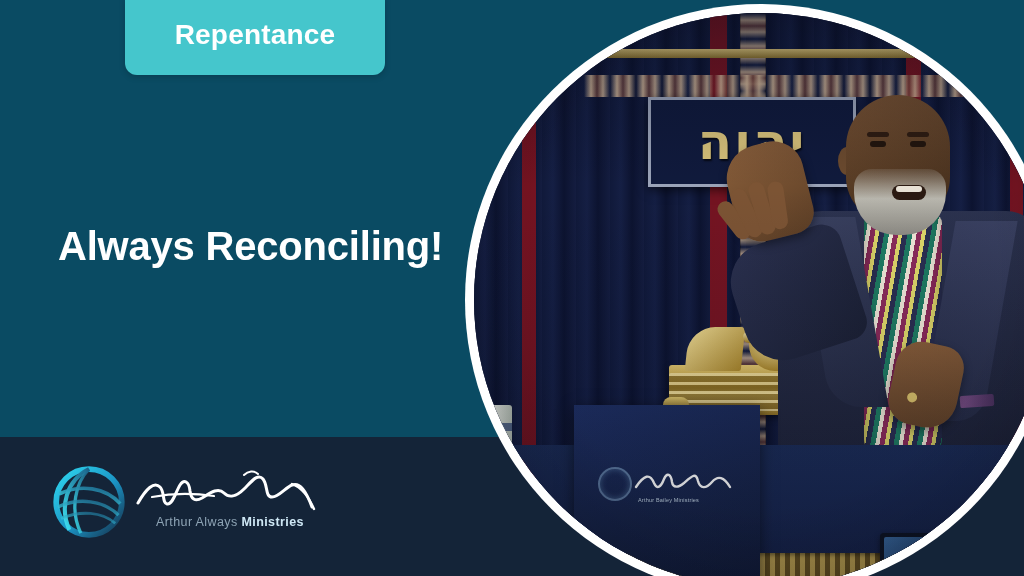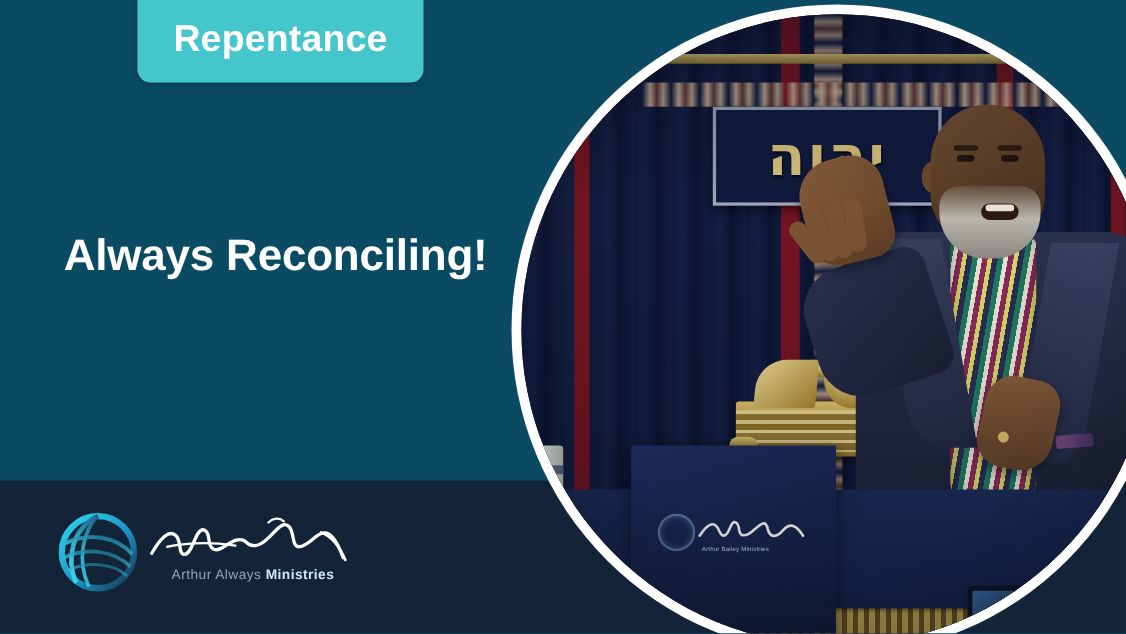--- a/index.html
+++ b/index.html
@@ -27,21 +27,21 @@
   .badge {
     position:absolute; left:125px; top:-2px;
     width:260px; height:77px;
     background:#45c6cc;
     border-radius:0 0 12px 12px;
     display:flex; align-items:center; justify-content:center;
     box-shadow:0 2px 6px rgba(0,0,0,.18);
   }
   .badge-label {
     color:#ffffff;
-    font-size:34px;
+    font-size:28px;
     font-weight:bold;
     letter-spacing:.2px;
     line-height:1;
     padding-bottom:4px;
   }
 
   
   .headline { position:absolute; left:58px; top:206px; width:420px; }
   .headline .line1 {
     display:block;
@@ -51,21 +51,21 @@
     line-height:1.08;
     letter-spacing:.1px;
   }
   .headline .line2 {
     display:block;
     color:#ffffff;
     font-size:40px;
     font-weight:bold;
     line-height:1.1;
     letter-spacing:-.2px;
-    margin-top:4px;
+    margin-top:18px;
   }
 
   
   .logo-lockup {
     position:absolute; left:48px; top:456px;
     width:270px; height:92px;
     display:flex; align-items:center;
   }
   .logo-globe { width:82px; height:82px; flex:0 0 82px; }
   .logo-sig { position:relative; width:185px; height:78px; margin-left:2px; }

